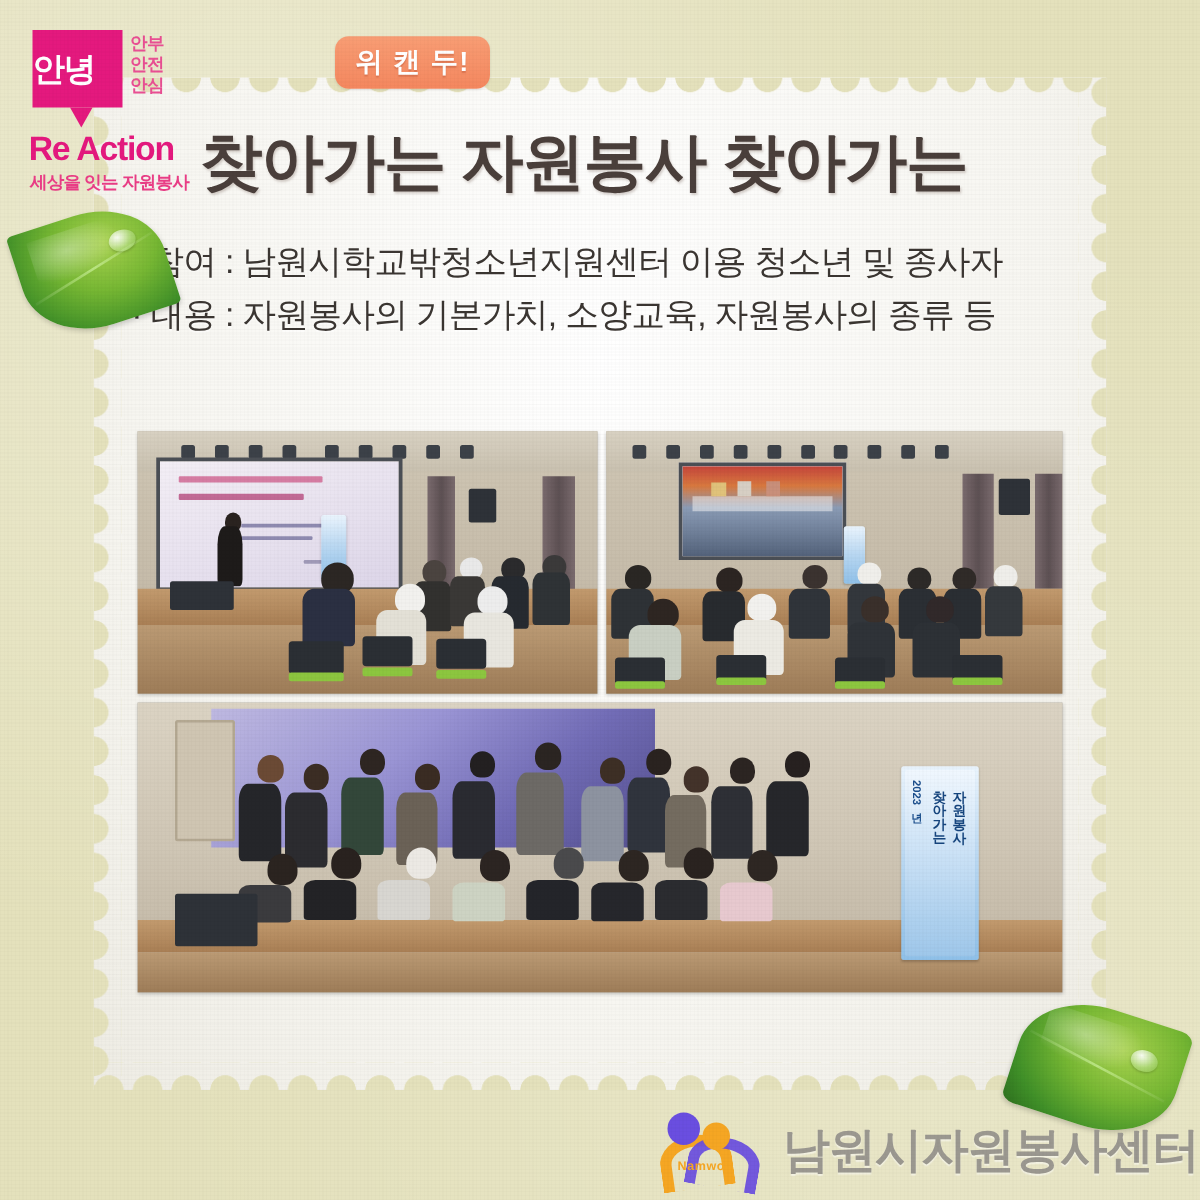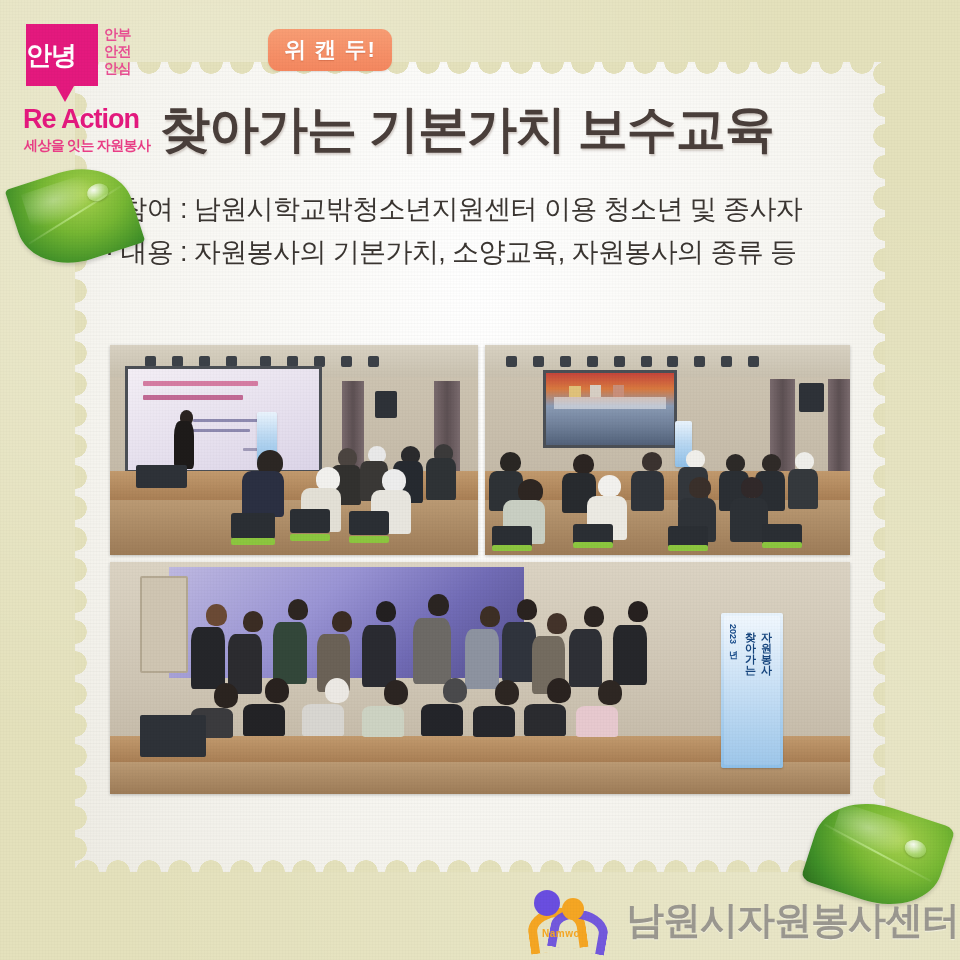--- a/index.html
+++ b/index.html
@@ -93,21 +93,21 @@
   .bubble-words{
     position:absolute;left:86px;top:6px;color:#e94f93;
     font-size:14px;font-weight:bold;line-height:17px;letter-spacing:-.5px;
   }
   .reaction{
     position:absolute;left:5px;top:84px;color:#e4197e;
     font-size:27px;font-weight:bold;letter-spacing:-1px;font-family:"Liberation Sans",sans-serif;
   }
   .tagline{
     position:absolute;left:6px;top:117px;color:#ea3d86;
-    font-size:14px;font-weight:bold;letter-spacing:-.6px;font-family:Liberation Serif, serif;
+    font-size:14px;font-weight:bold;letter-spacing:-.6px;
   }
 
   
   .headline{
     position:absolute;left:160px;top:96px;z-index:10;
     font-size:50px;font-weight:bold;letter-spacing:-1px;
     color:#4a3f3b;
     text-shadow:1px 2px 2px rgba(120,100,90,.30);
   }
   .bodylist{position:absolute;left:105px;top:188px;z-index:10;}
@@ -224,21 +224,21 @@
     </div>
     <div class="bubble-words">
       <div>안부</div>
       <div>안전</div>
       <div>안심</div>
     </div>
     <div class="reaction">Re  Action</div>
     <div class="tagline">세상을 잇는 자원봉사</div>
   </div>
 
-  <div class="headline">찾아가는 기본가치 보수교육</div>
+  <div class="headline">찾아가는 자원봉사 찾아가는</div>
 
   <div class="bodylist">
     <div class="bodyline">· 참여 : 남원시학교밖청소년지원센터 이용 청소년 및 종사자</div>
     <div class="bodyline">· 내용 : 자원봉사의 기본가치, 소양교육, 자원봉사의 종류 등</div>
   </div>
 
   <div class="leaf leaf1">
     <div class="leaf-body">
       <div class="leaf-sheen"></div>
       <div class="leaf-vein"></div>

